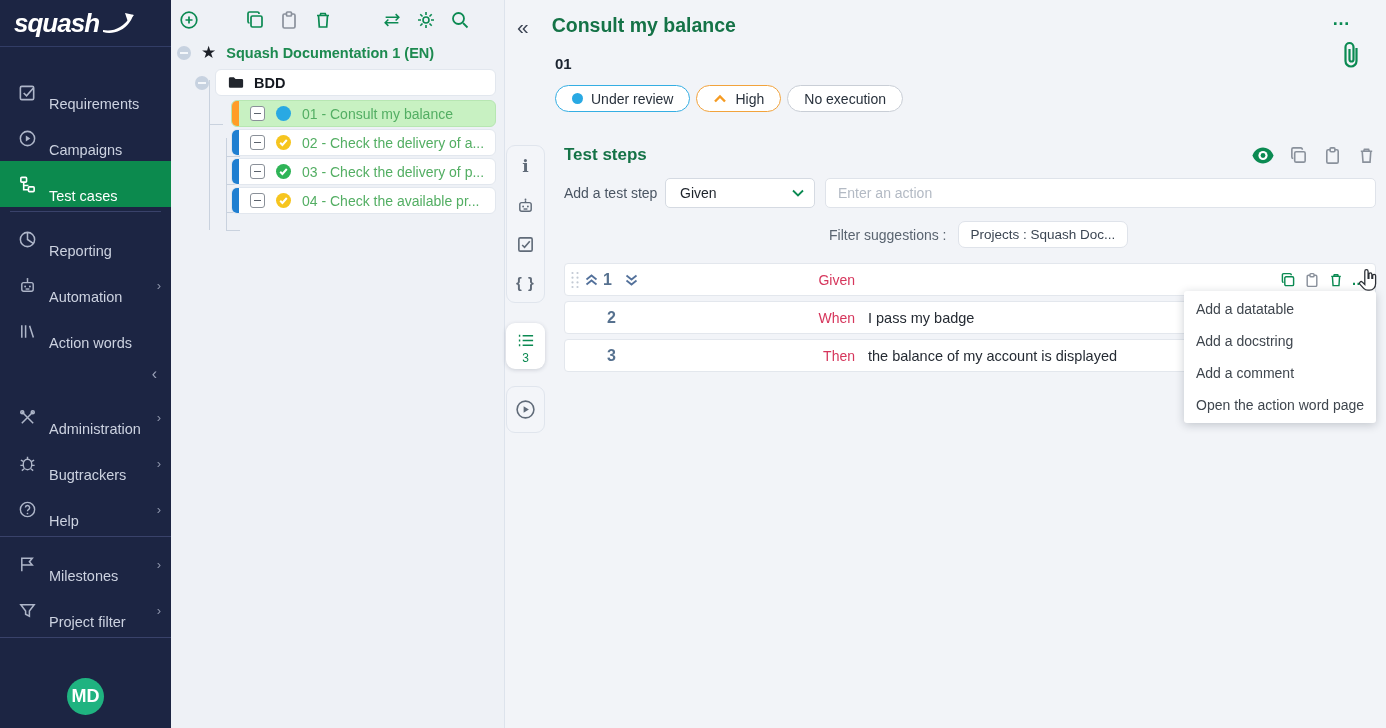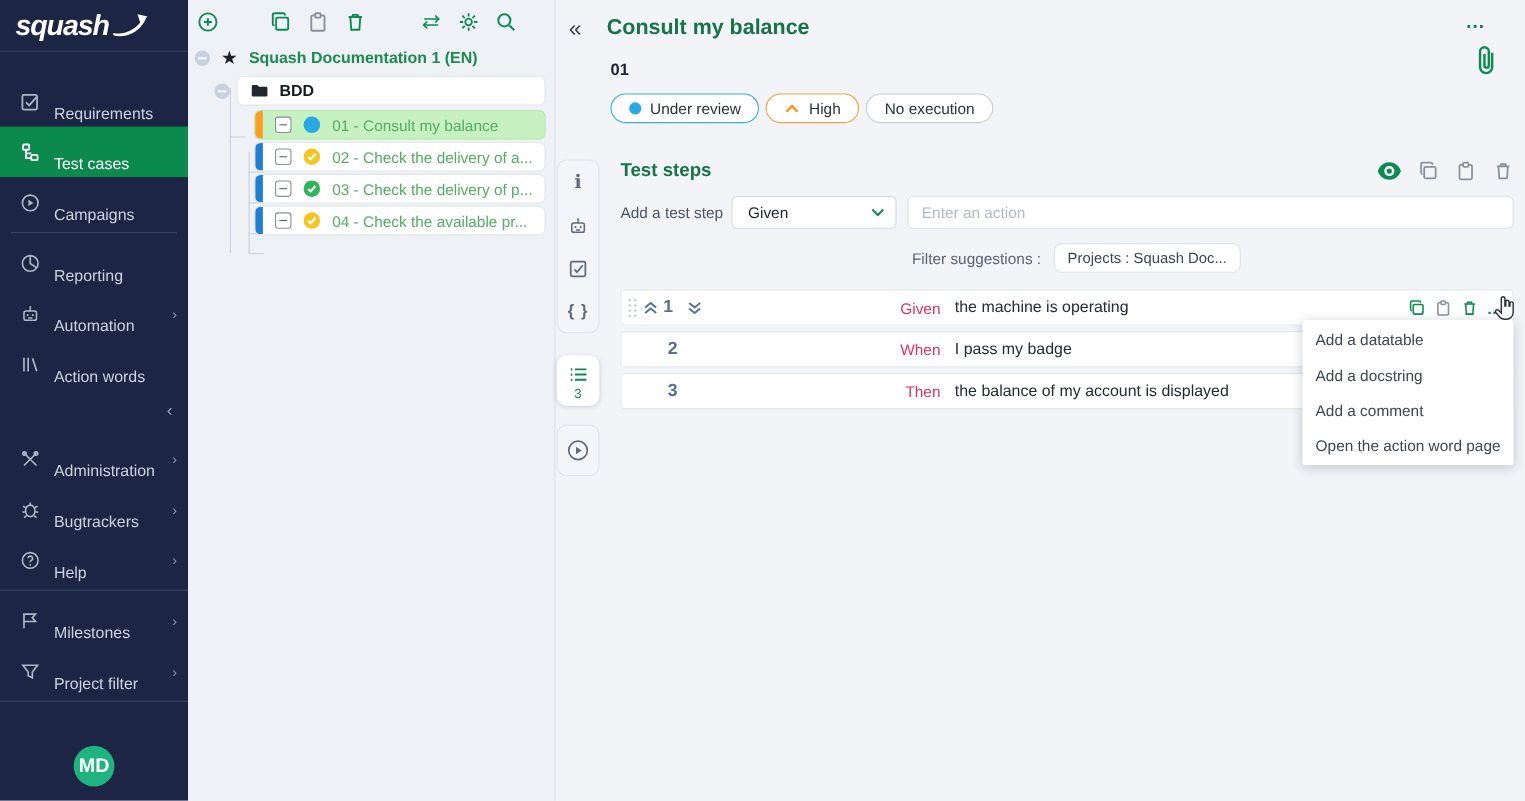--- a/index.html
+++ b/index.html
@@ -197,34 +197,34 @@
   </div>
 
   <div class="nav">
     <div class="nav-item">
       <svg class="nav-icon" viewBox="0 0 20 20" fill="none" stroke="currentColor" stroke-width="1.7">
         <rect x="2.5" y="3.5" width="14" height="14" rx="1.5"></rect>
           <path d="M6 10.5 l3 3 l7-8"></path>
       </svg>
       <span class="ni-label">Requirements</span>
     </div>
+    <div class="nav-item">
+      <svg class="nav-icon" viewBox="0 0 20 20" fill="none" stroke="currentColor" stroke-width="1.6">
+        <circle cx="10" cy="10" r="7.5"></circle>
+          <path d="M8.2 6.8 L13 10 L8.2 13.2 Z" fill="currentColor" stroke="none"></path>
+      </svg>
+      <span class="ni-label">Campaigns</span>
+    </div>
     <div class="nav-item active">
       <svg class="nav-icon" viewBox="0 0 20 20" fill="none" stroke="currentColor" stroke-width="1.7">
         <rect x="3" y="2.5" width="6" height="5" rx="1"></rect>
           <rect x="11" y="12.5" width="6" height="5" rx="1"></rect>
           <path d="M6 7.5 v8 h5 M6 11 h5"></path>
       </svg>
       <span class="ni-label">Test cases</span>
-    </div>
-    <div class="nav-item">
-      <svg class="nav-icon" viewBox="0 0 20 20" fill="none" stroke="currentColor" stroke-width="1.6">
-        <circle cx="10" cy="10" r="7.5"></circle>
-          <path d="M8.2 6.8 L13 10 L8.2 13.2 Z" fill="currentColor" stroke="none"></path>
-      </svg>
-      <span class="ni-label">Campaigns</span>
     </div>
 
     <div class="sb-divider"></div>
 
     <div class="nav-item">
       <svg class="nav-icon" viewBox="0 0 20 20" fill="none" stroke="currentColor" stroke-width="1.6">
         <circle cx="10" cy="10" r="7.5"></circle>
           <path d="M10 2.5 V10 L16 14"></path>
       </svg>
       <span class="ni-label">Reporting</span>
@@ -527,21 +527,20 @@
           </svg>
           <svg class="move-chip" viewBox="0 0 15 12" fill="none" stroke="currentColor" stroke-width="1.8">
               <path d="M2.5 5.5 L7.5 1.5 L12.5 5.5 M2.5 10.5 L7.5 6.5 L12.5 10.5"></path>
             </svg>
           <span class="step-num">1</span>
           <svg class="move-chip" viewBox="0 0 15 12" fill="none" stroke="currentColor" stroke-width="1.8" style="margin-left:8px;">
               <path d="M2.5 1.5 L7.5 5.5 L12.5 1.5 M2.5 6.5 L7.5 10.5 L12.5 6.5"></path>
             </svg>
         </div>
         <span class="step-kw">Given</span>
-        <span class="step-action">the machine is operating</span>
         <div class="sr-icons">
           <svg class="ri green" viewBox="0 0 20 20" fill="none" stroke="currentColor" stroke-width="1.8">
             <rect x="6" y="6" width="11" height="11" rx="1.5"></rect>
               <path d="M14 4 V3.5 A1.5 1.5 0 0 0 12.5 2 H4.5 A1.5 1.5 0 0 0 3 3.5 V11.5 A1.5 1.5 0 0 0 4.5 13"></path>
           </svg>
           <svg class="ri gray" viewBox="0 0 20 20" fill="none" stroke="currentColor" stroke-width="1.8">
             <rect x="4" y="4" width="12" height="14" rx="1.5"></rect>
               <rect x="7.5" y="2" width="5" height="4" rx="1" fill="#fff"></rect>
           </svg>
           <svg class="ri green" viewBox="0 0 20 20" fill="none" stroke="currentColor" stroke-width="1.8">

